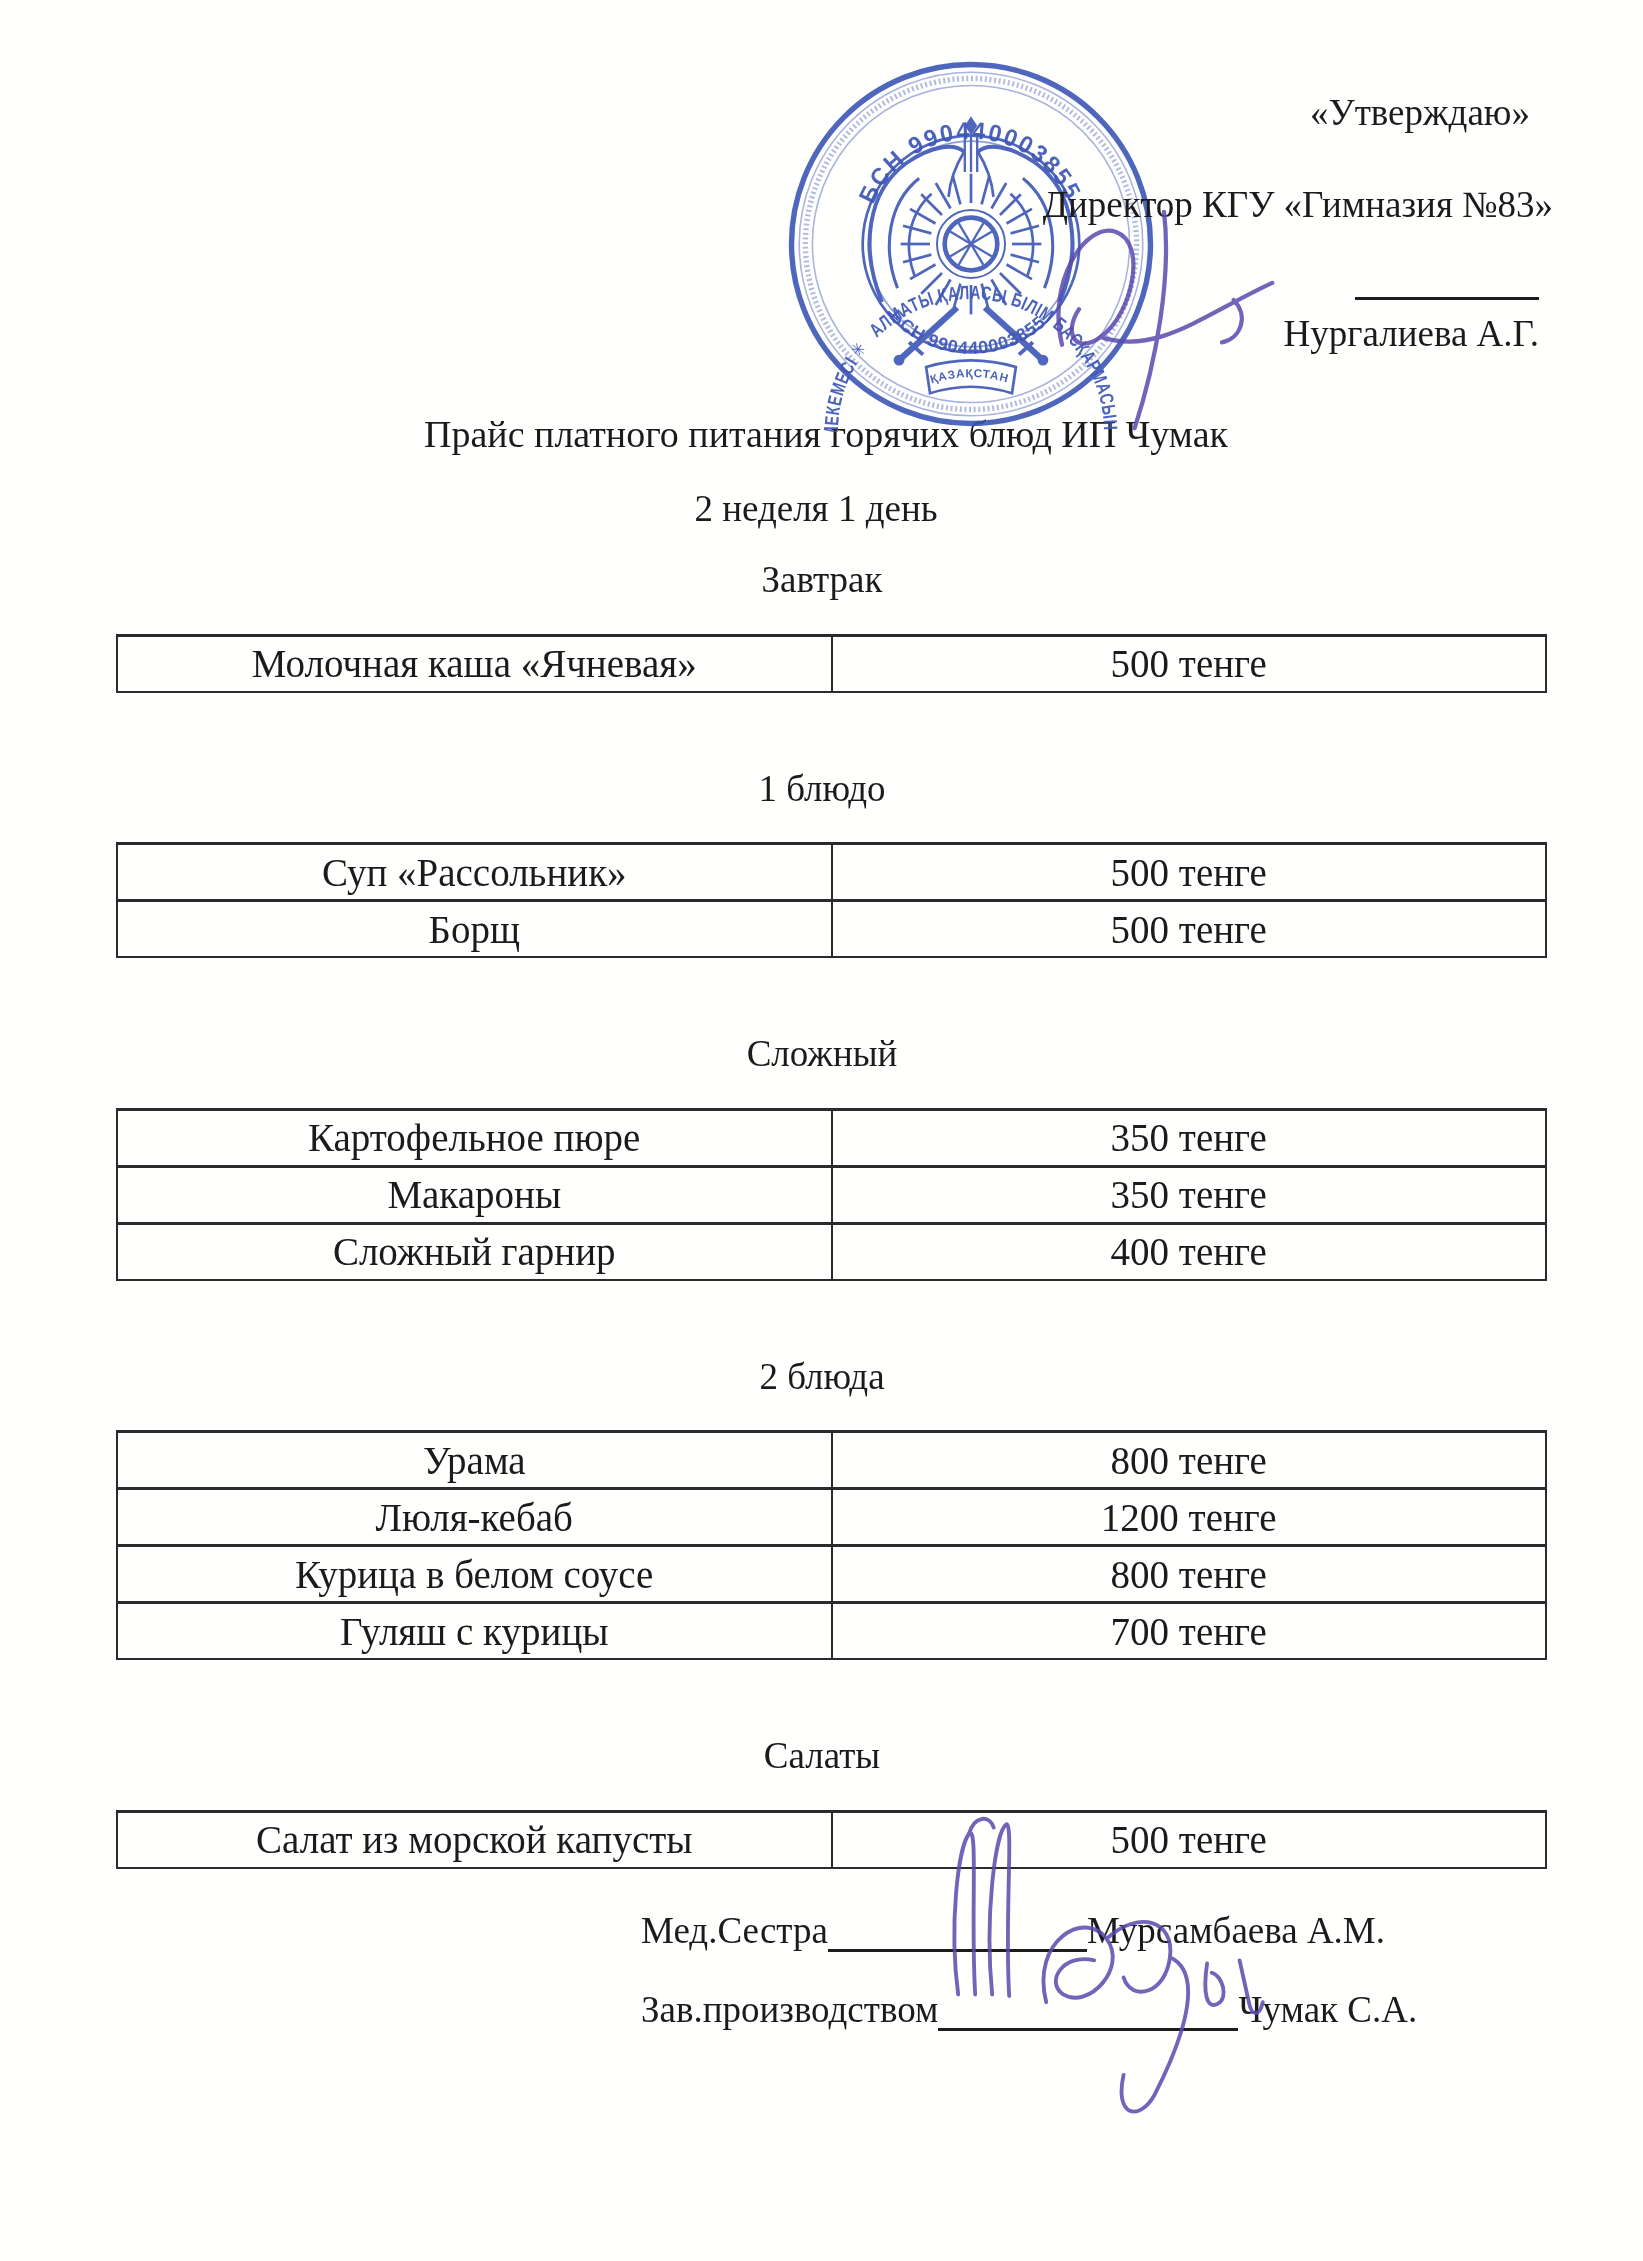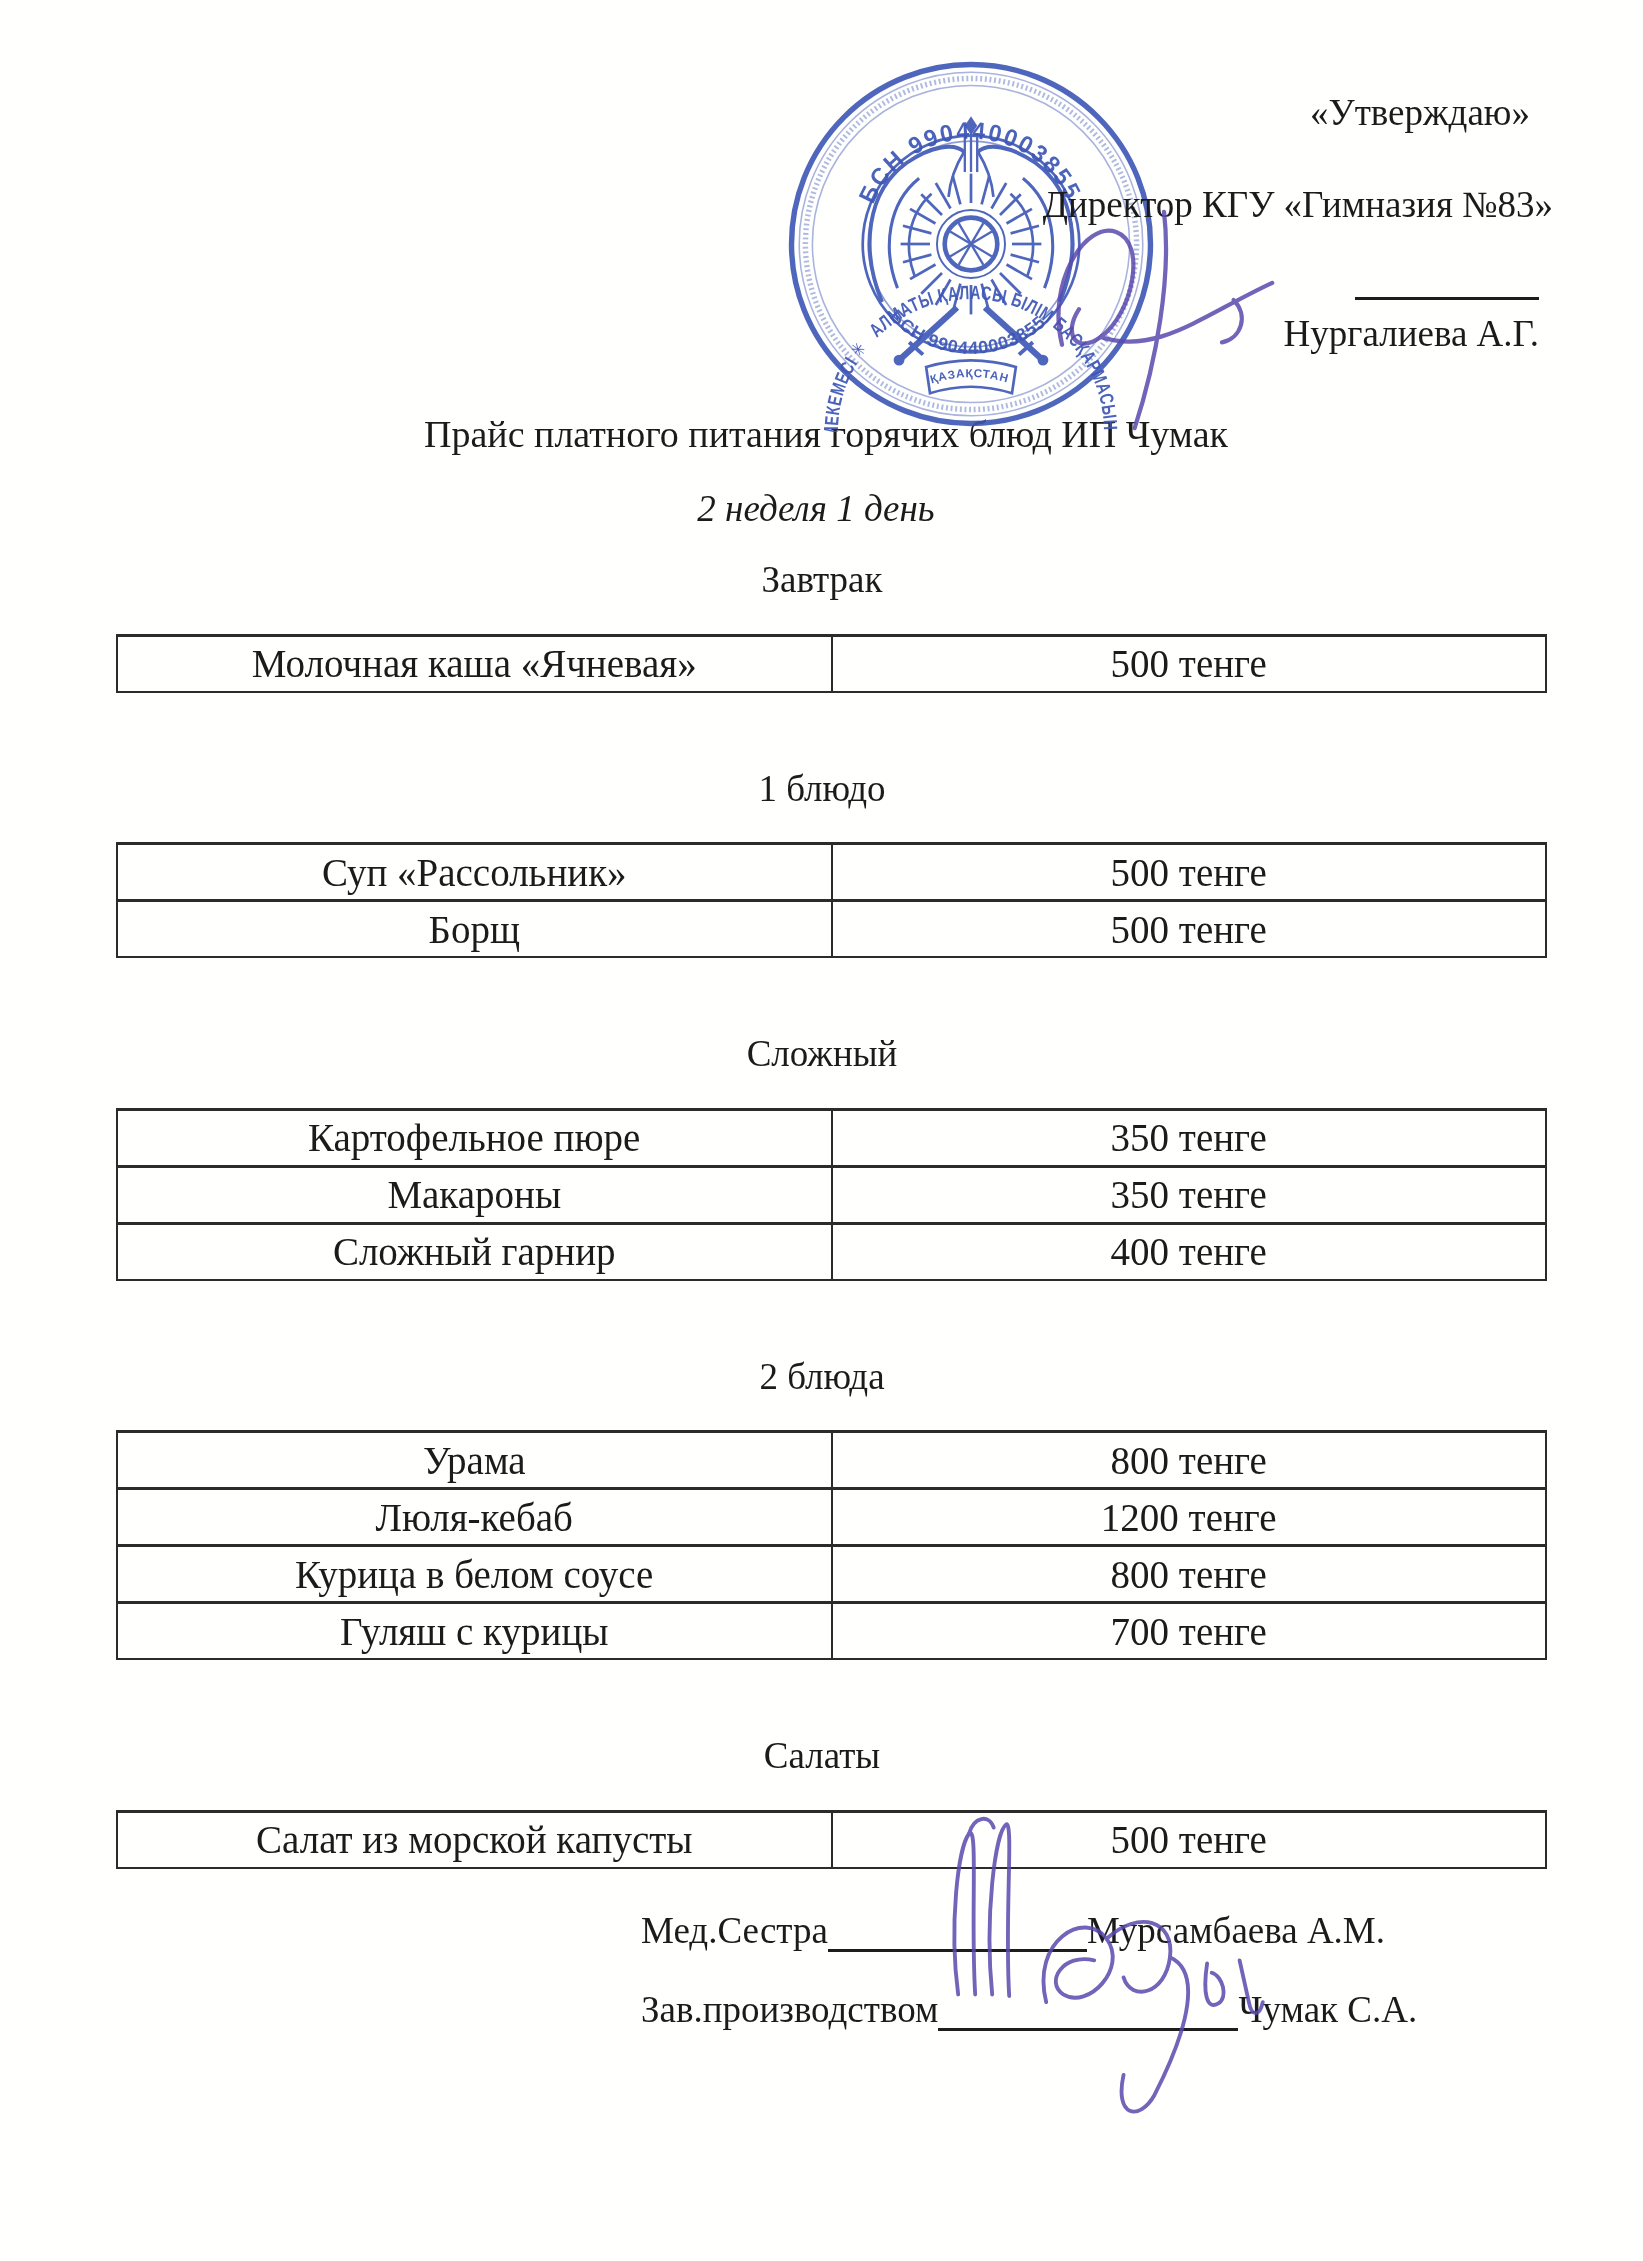--- a/index.html
+++ b/index.html
@@ -14,21 +14,21 @@
   .approve-line {position:absolute; top:91px; right:114px; font-size:37px; z-index:2;}
   .director-line {position:absolute; top:183px; right:91px; font-size:37px; z-index:2;}
   .sign-row {position:absolute; top:255px; right:105px; font-size:37px; z-index:2;
              display:flex; align-items:flex-end; gap:12.4px;flex-direction:column;}
   .sig-underline {display:inline-block; width:184px; height:42px;
                   border-bottom:3.1px solid #1d1d1d;}
   .stamp {position:absolute; left:783px; top:56px; z-index:1;}
   .director-sig {position:absolute; left:1040px; top:184px; z-index:3;}
   
   .doc-title {text-align:center; font-size:38px; font-weight:normal; margin:60px 0 0 8px;font-family:Liberation Serif, serif;}
-  .doc-subtitle {text-align:center; font-size:37px; font-weight:normal; margin:31px 12px 0 0;font-style:italic;}
+  .doc-subtitle {text-align:center; font-size:37px; font-weight:normal; margin:31px 12px 0 0;}
   
   .menu-sections {display:block;}
   .section-heading {text-align:center; font-size:37px; font-weight:normal; margin:74px 0 0 0;}
   .menu-section:first-of-type .section-heading {margin-top:28px;}
   .price-table {width:1431px; margin:32.5px 0 0 116px; border-collapse:collapse; table-layout:fixed;}
   .price-table td {border:2.3px solid #2b2b2b; border-top-width:3.1px; height:54px;
                    text-align:center; font-size:39px; padding:0; background:#fffffe;}
   
   .footer {position:relative; margin-top:32.5px;}
   .footer-line {display:flex; align-items:flex-end; 

